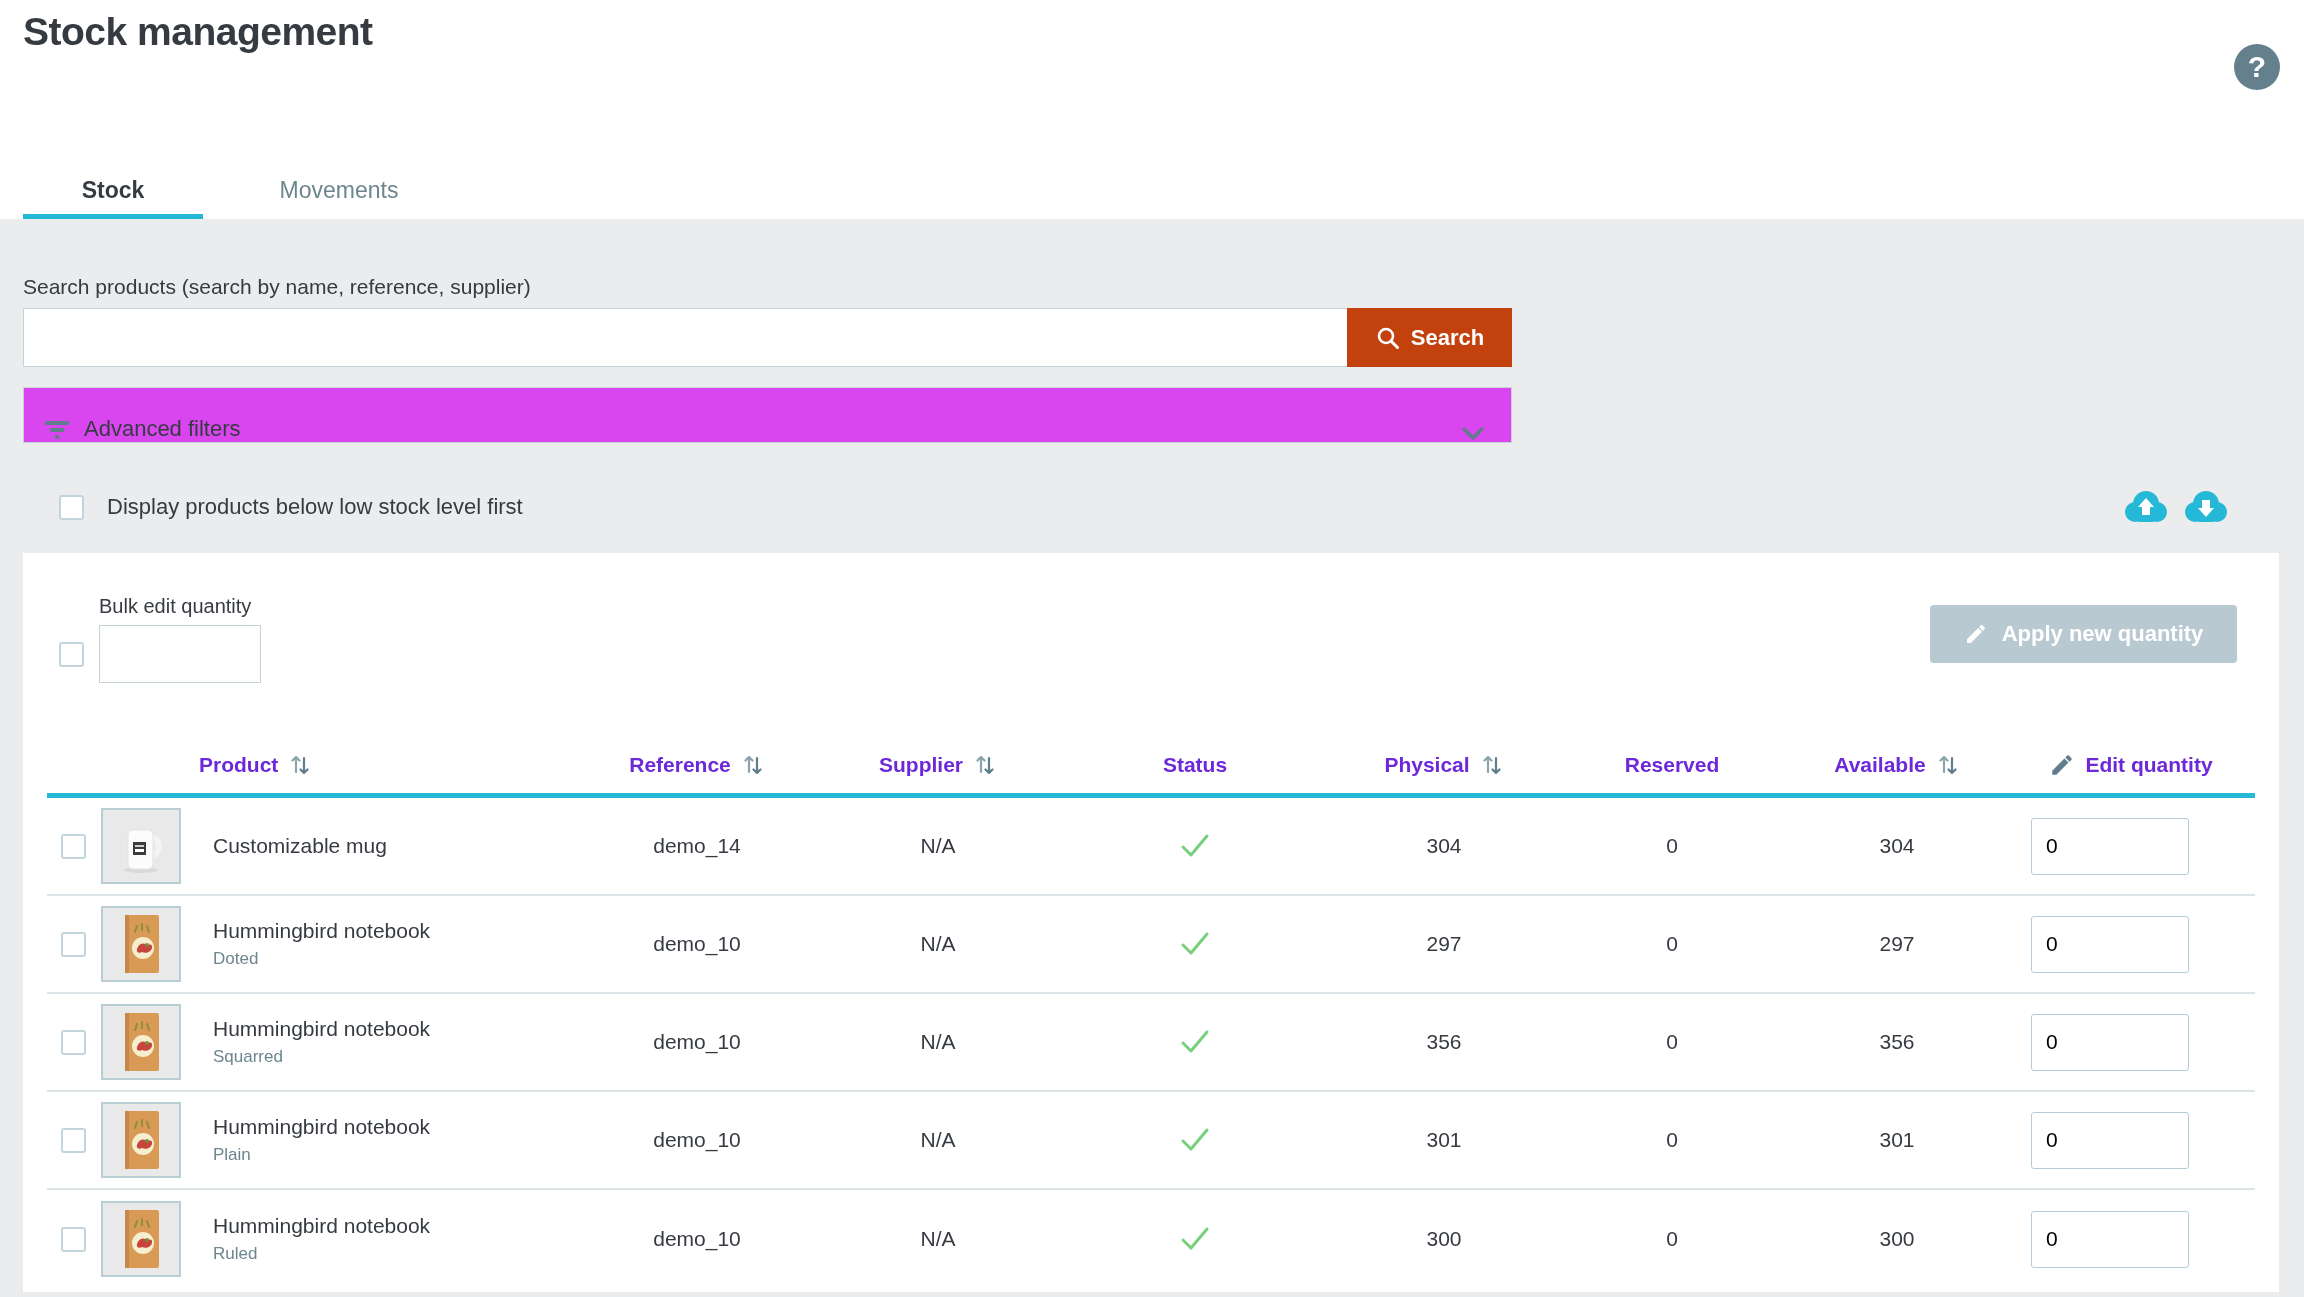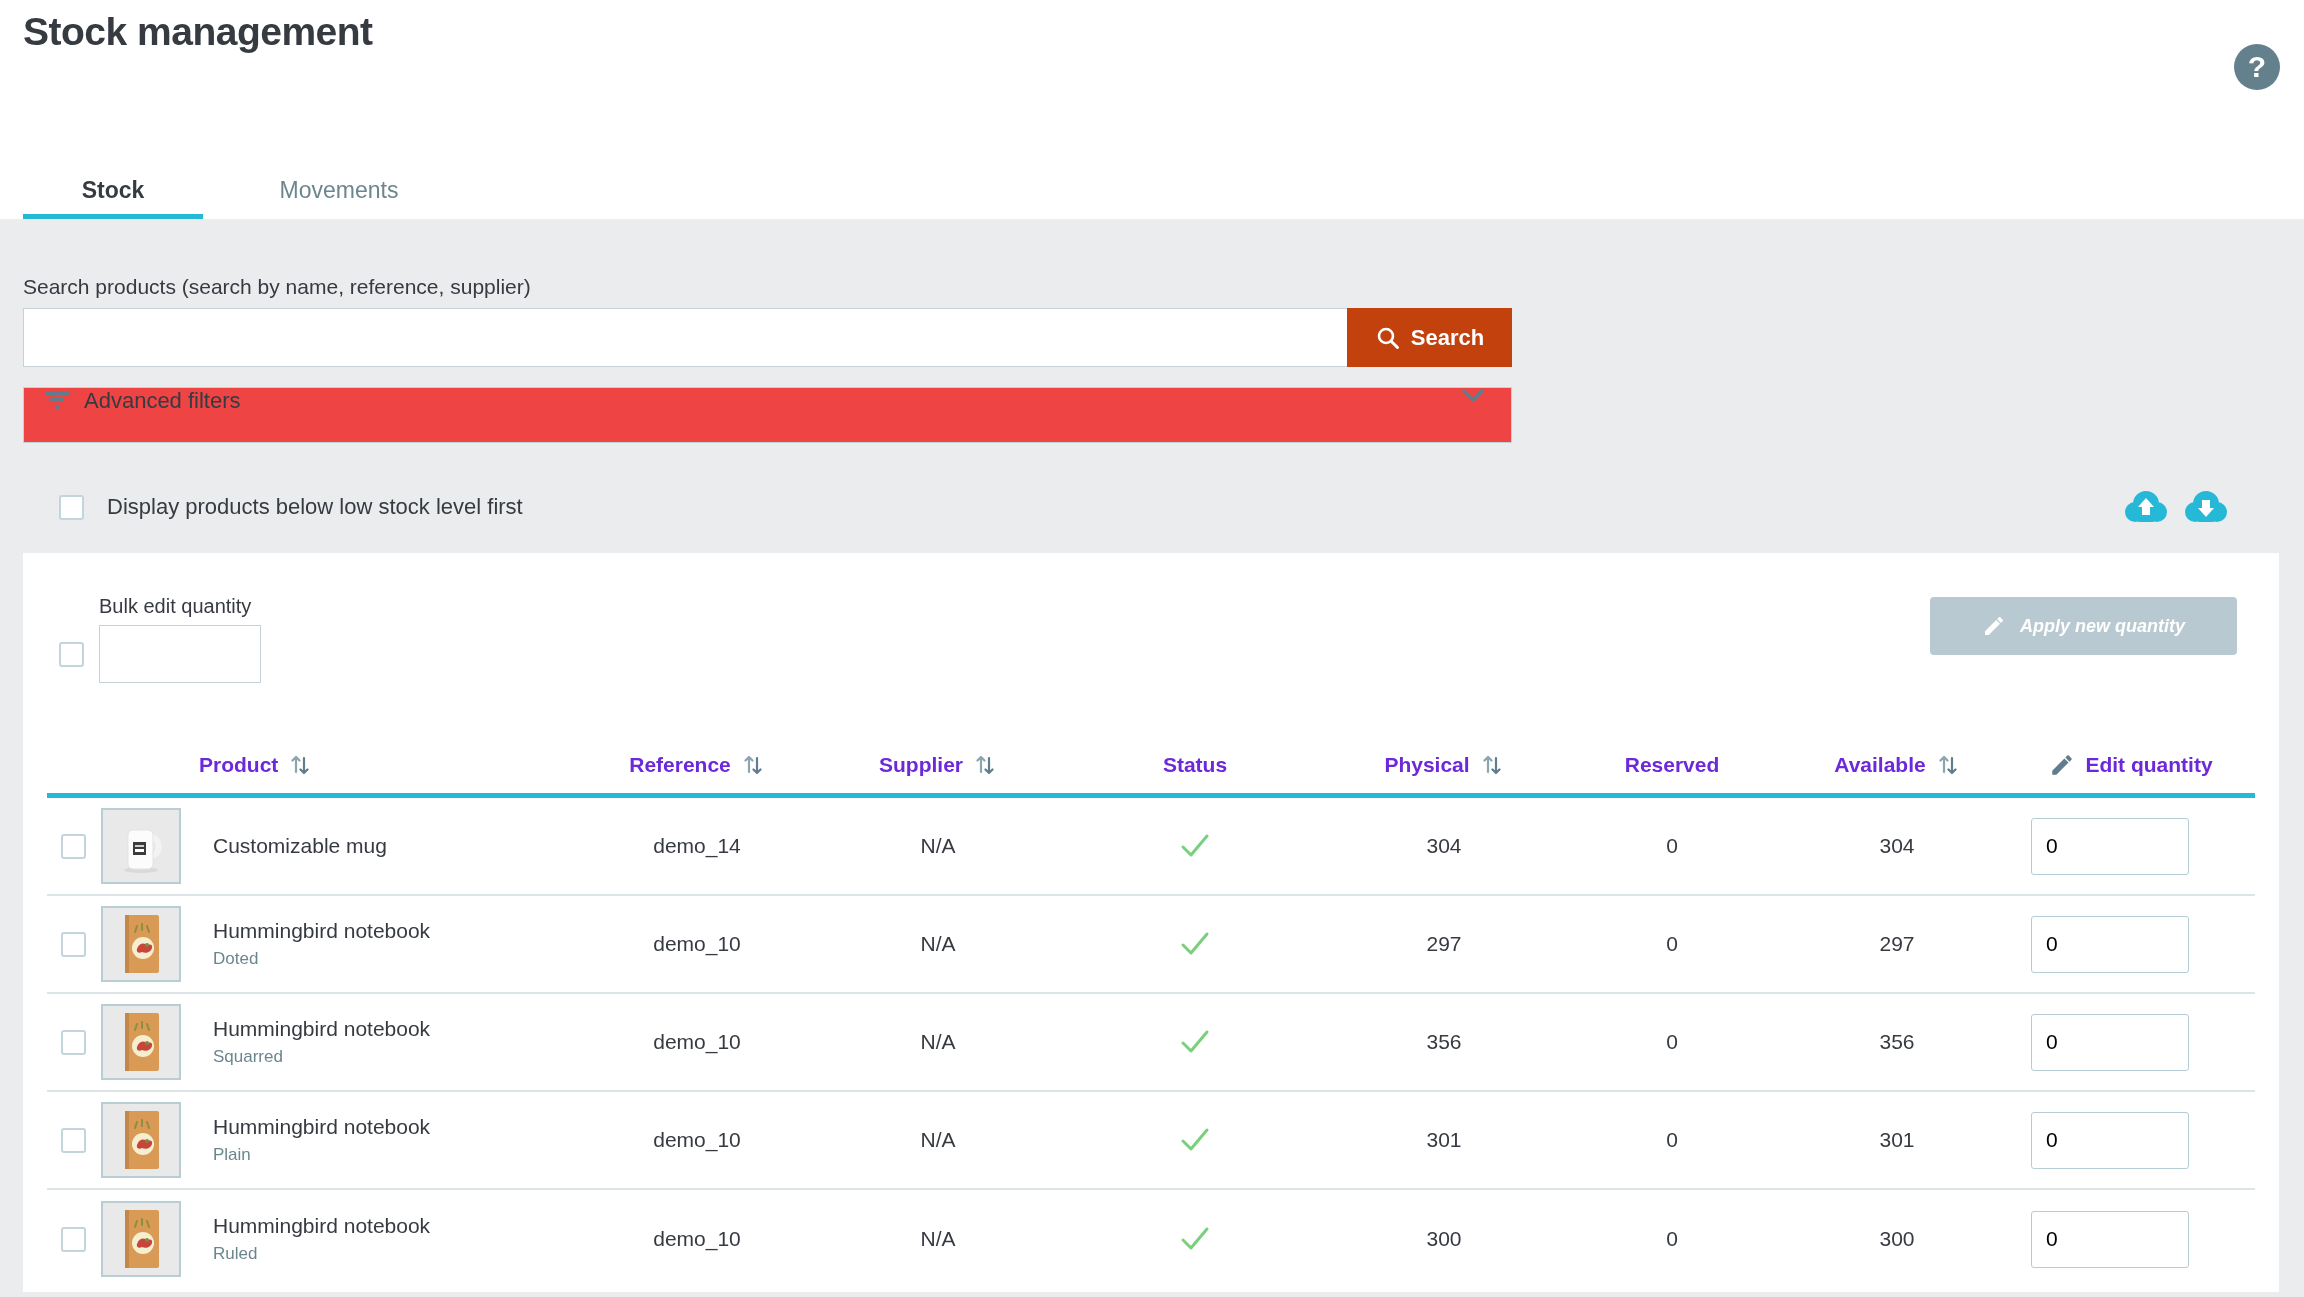--- a/index.html
+++ b/index.html
@@ -40,22 +40,22 @@
   .search-input {
     flex:1; height:59px; border:1px solid #c5d2d8; border-right:none;
     background:#fff; font-size:21px; padding:0 16px; outline:none;
   }
   .search-btn {
     width:165px; height:59px; border:none; background:#c2410c; color:#fff;
     font-size:22px; font-weight:700; display:flex; align-items:center; justify-content:center;
     gap:10px; cursor:pointer;
   }
   .adv-filters {
-    margin-top:20px; width:1489px; height:56px; background:#ef4444;
-    border:1px solid #c5d2d8; display:flex; align-items:flex-start;
+    margin-top:20px; width:1489px; height:56px; background:#d946ef;
+    border:1px solid #c5d2d8; display:flex; align-items:flex-end;
     padding:0 26px 0 20px; cursor:pointer;
   }
   .adv-filters .label { font-size:22px; margin-left:14px; color:#363a41; }
   .adv-filters .chevron { margin-left:auto; display:flex; }
   .lowstock-row { margin-top:46px; height:36px; display:flex; align-items:center;justify-content:flex-end; }
   .checkbox {
     display:inline-block; width:25px; height:25px; background:#fff;
     border:2px solid #c3d5dc; border-radius:3px; cursor:pointer; flex:none;
   }
   .lowstock-row .checkbox { margin-left:36px; }
@@ -70,24 +70,24 @@
     background:#fff; overflow:hidden;
   }
   .panel-top { padding:42px 42px 0 36px; }
   .bulk-label { display:block; margin:0 0 7px 40px; font-size:20px; color:#363a41; }
   .bulk-row { display:flex; align-items:center; gap:15px; }
   .bulk-input {
     width:162px; height:58px; border:1px solid #c5d2d8; background:#fff;
     font-size:21px; padding:0 14px; outline:none;
   }
   .apply-btn {
-    position:absolute; top:44px; right:42px; width:307px; height:58px;
+    position:absolute; top:52px; right:42px; width:307px; height:58px;
     background:#b9c9d1; border:none; border-radius:4px; color:#fff;
-    font-size:18px; font-weight:700; display:flex; align-items:center; justify-content:center;
-    gap:14px; cursor:pointer;font-style:italic;
+    font-size:22px; font-weight:700; display:flex; align-items:center; justify-content:center;
+    gap:14px; cursor:pointer;
   }
 
   
   .table { padding:0 24px; margin-top:54px; }
   .tgrid { display:grid; grid-template-columns:52px 478px 240px 242px 272px 226px 230px 220px 248px; align-items:center; }
   .thead { height:61px; border-bottom:5px solid #25b9d7; font-weight:700; font-size:21px; color:#6d28d9; }
   .hcell { display:flex; align-items:center; justify-content:center; gap:10px; }
   .hcell.left { justify-content:flex-start; padding-left:100px; }
   .trow { height:98px; border-bottom:2px solid #dce4e7; font-size:21px; }
   .trow:last-child { border-bottom:none; }

